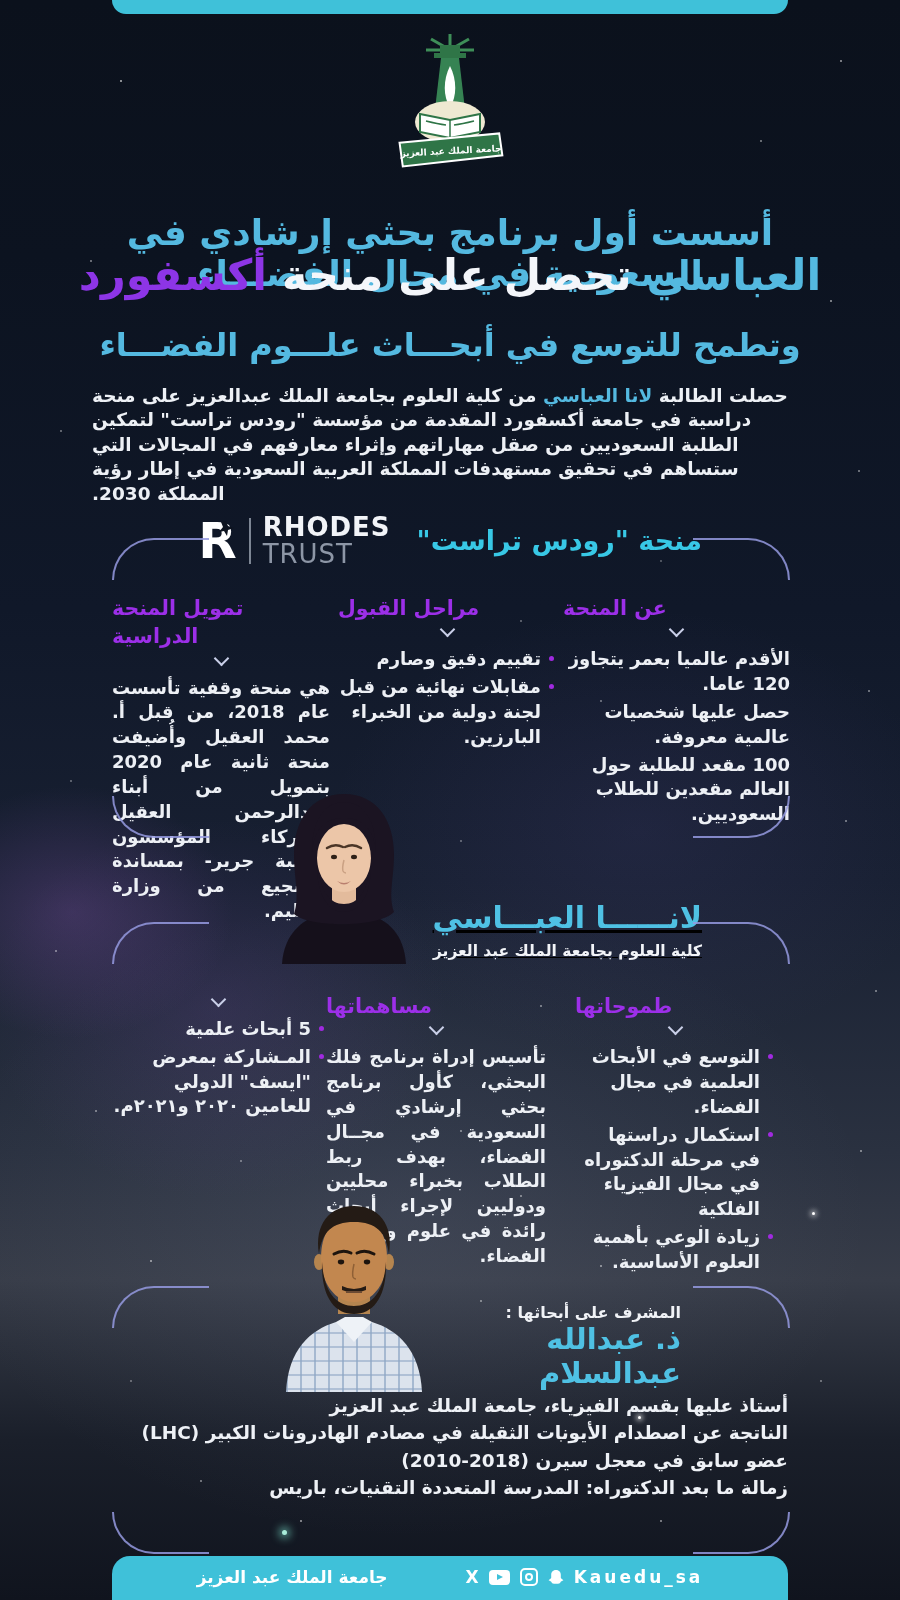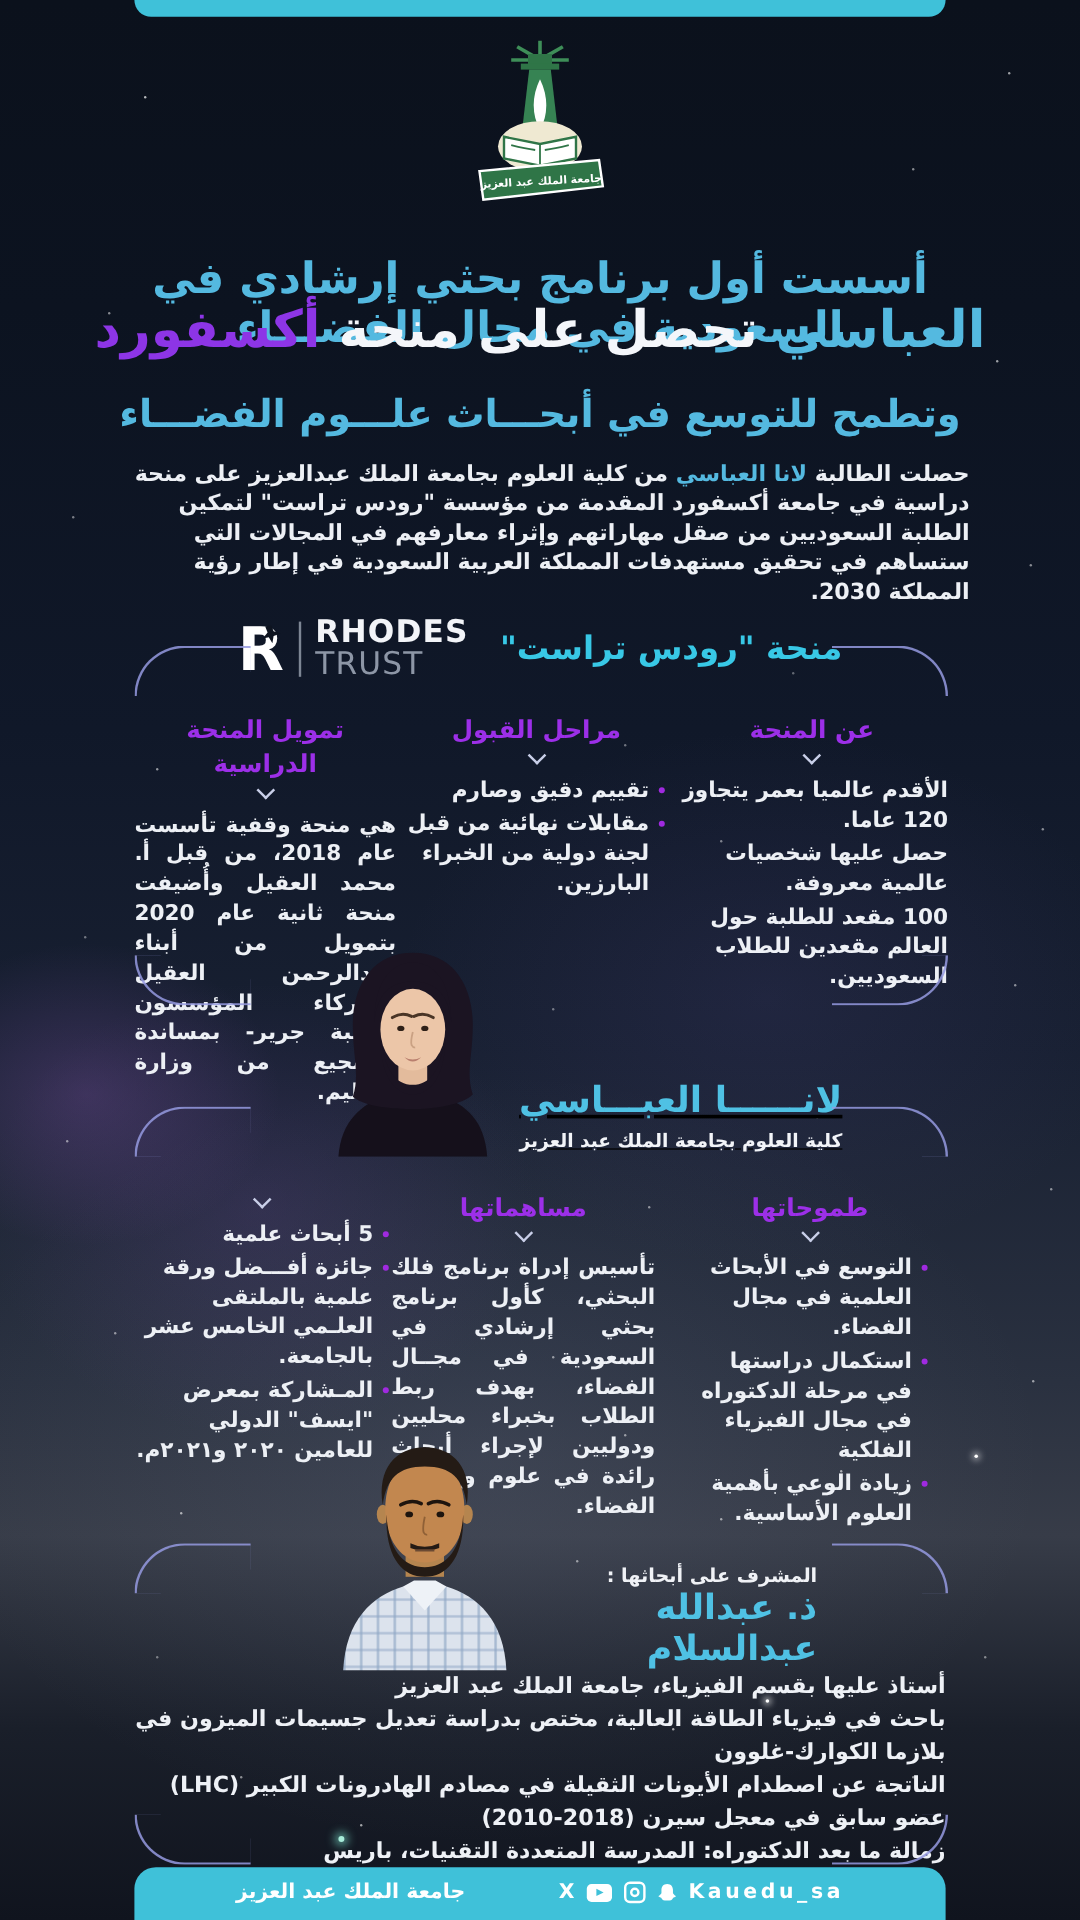--- a/index.html
+++ b/index.html
@@ -36,36 +36,36 @@
   .bk.bl{border-bottom-width:2px;border-left-width:2px;border-bottom-left-radius:42px;}
   .bk.br{border-bottom-width:2px;border-right-width:2px;border-bottom-right-radius:42px;}
   
   .kicker{position:absolute;top:212px;left:60px;right:60px;text-align:center;direction:rtl;
           color:#54b9e0;font-size:36px;font-weight:800;}
   .mainline{position:absolute;top:250px;left:40px;right:40px;text-align:center;direction:rtl;
           font-size:43px;font-weight:800;letter-spacing:-.5px;}
   .mainline .cy{color:#54b9e0;} .mainline .wh{color:#f4f6fa;} .mainline .pu{color:#8d35e6;}
   .subline{position:absolute;top:326px;left:60px;right:60px;text-align:center;direction:rtl;
           color:#54b9e0;font-size:32px;font-weight:800;}
-  .intro{position:absolute;top:384px;left:92px;right:92px;text-align:right;direction:rtl;
+  .intro{position:absolute;top:384px;left:92px;right:92px;text-align:left;direction:rtl;
          color:#edf0f5;font-size:18.5px;font-weight:600;line-height:1.32;margin:0;}
   .intro .hl{color:#54b9e0;font-weight:700;}
   
   .rh-header{position:absolute;top:514px;left:0;right:0;display:flex;justify-content:center;align-items:center;gap:26px;}
   .rh-logo{display:flex;align-items:center;gap:12px;}
   .rh-mark{position:relative;color:#fff;font-size:50px;font-weight:900;line-height:1;font-family:"DejaVu Sans",sans-serif;}
   .rh-bird{position:absolute;left:21px;top:5px;}
   .rh-div{width:2px;height:46px;background:#7d8694;}
   .rh-name{line-height:1.02;letter-spacing:1px;}
   .rh-name .l1{color:#f2f4f8;font-size:26px;font-weight:700;}
   .rh-name .l2{color:#8d96a6;font-size:26px;font-weight:400;}
   .sec-title{color:#38c8e6;font-size:27px;font-weight:800;direction:rtl;}
   
   .col{position:absolute;direction:rtl;color:#edf0f5;font-size:18px;font-weight:600;line-height:1.38;}
-  .col h3{font-size:20.5px;font-weight:800;color:#9c2fe8;text-align:center;margin:0 0 2px 0;}
+  .col h3{font-size:20.5px;font-weight:800;color:#9c2fe8;text-align:left;margin:0 0 2px 0;}
   .chev{width:9px;height:9px;border-right:2px solid #c9cfe8;border-bottom:2px solid #c9cfe8;transform:rotate(45deg);margin:2px auto 12px auto;}
   ul.blist,ul.plist{list-style:none;margin:0;padding:0;}
   ul.blist li{position:relative;padding-right:15px;margin-bottom:3px;text-align:right;}
   ul.blist li::before{content:"";position:absolute;right:2px;top:9px;width:5px;height:5px;border-radius:50%;background:#a02ae0;}
   ul.plist li{margin-bottom:3px;text-align:right;}
   .jtext{margin:0;text-align:justify;}
   
   .lana-id{position:absolute;top:900px;left:422px;width:280px;direction:rtl;text-decoration:underline;}
   .lana-name{color:#4fc1e4;font-size:30px;font-weight:800;}
   .lana-sub{color:#f2f4f8;font-size:15.5px;font-weight:700;margin-top:7px;}
@@ -206,21 +206,20 @@
     <div class="col" style="left:326px;top:992px;width:220px;">
       <h3>مساهماتها</h3>
       <div class="chev"></div>
       <p class="jtext">تأسيس إدراة برنامج فلك البحثي، كأول برنامج بحثي إرشادي في السعودية في مجــال الفضاء، بهدف ربط الطلاب بخبراء محليين ودوليين لإجراء أبحاث رائدة في علوم وتقنيات الفضاء.</p>
     </div>
 
     <div class="col" style="left:110px;top:992px;width:216px;">
       <div class="chev"></div>
       <ul class="blist">
         <li>5 أبحاث علمية</li>
-        <li>جائزة أفـــضل ورقة علمية بالملتقى العلـمي الخامس عشر بالجامعة.</li>
         <li>المـشاركة بمعرض "ايسف" الدولي للعامين ٢٠٢٠ و٢٠٢١م.</li>
       </ul>
     </div>
 
     <svg class="photo" style="left:266px;top:1200px;" width="176" height="192" viewBox="0 0 176 192">
       <defs>
         <pattern id="plaid" width="14" height="14" patternUnits="userSpaceOnUse">
           <rect width="14" height="14" fill="#dce3ed"></rect>
           <path d="M0 7 H14" stroke="#9db1cc" stroke-width="2" opacity=".7"></path>
           <path d="M7 0 V14" stroke="#8fa6c4" stroke-width="2" opacity=".7"></path>
@@ -248,21 +247,20 @@
     <div class="bk br" style="left:693px;top:1512px;"></div>
 
     <div class="sup-id">
       <div class="sup-label">المشرف على أبحاثها :</div>
       <div class="sup-name">ذ. عبدالله عبدالسلام</div>
     </div>
 
     <div class="bio">
       <ul>
         <li>أستاذ عليها بقسم الفيزياء، جامعة الملك عبد العزيز</li>
-        <li>باحث في فيزياء الطاقة العالية، مختص بدراسة تعديل جسيمات الميزون في بلازما الكوارك-غلوون</li>
         <li>الناتجة عن اصطدام الأيونات الثقيلة في مصادم الهادرونات الكبير (LHC)</li>
         <li>عضو سابق في معجل سيرن (2018-2010)</li>
         <li>زمالة ما بعد الدكتوراه: المدرسة المتعددة التقنيات، باريس</li>
       </ul>
     </div>
 
     <div class="footbar">
       <div class="foot-univ">جامعة الملك عبد العزيز</div>
       <div class="socialrow">
         <span class="x-glyph">X</span>

